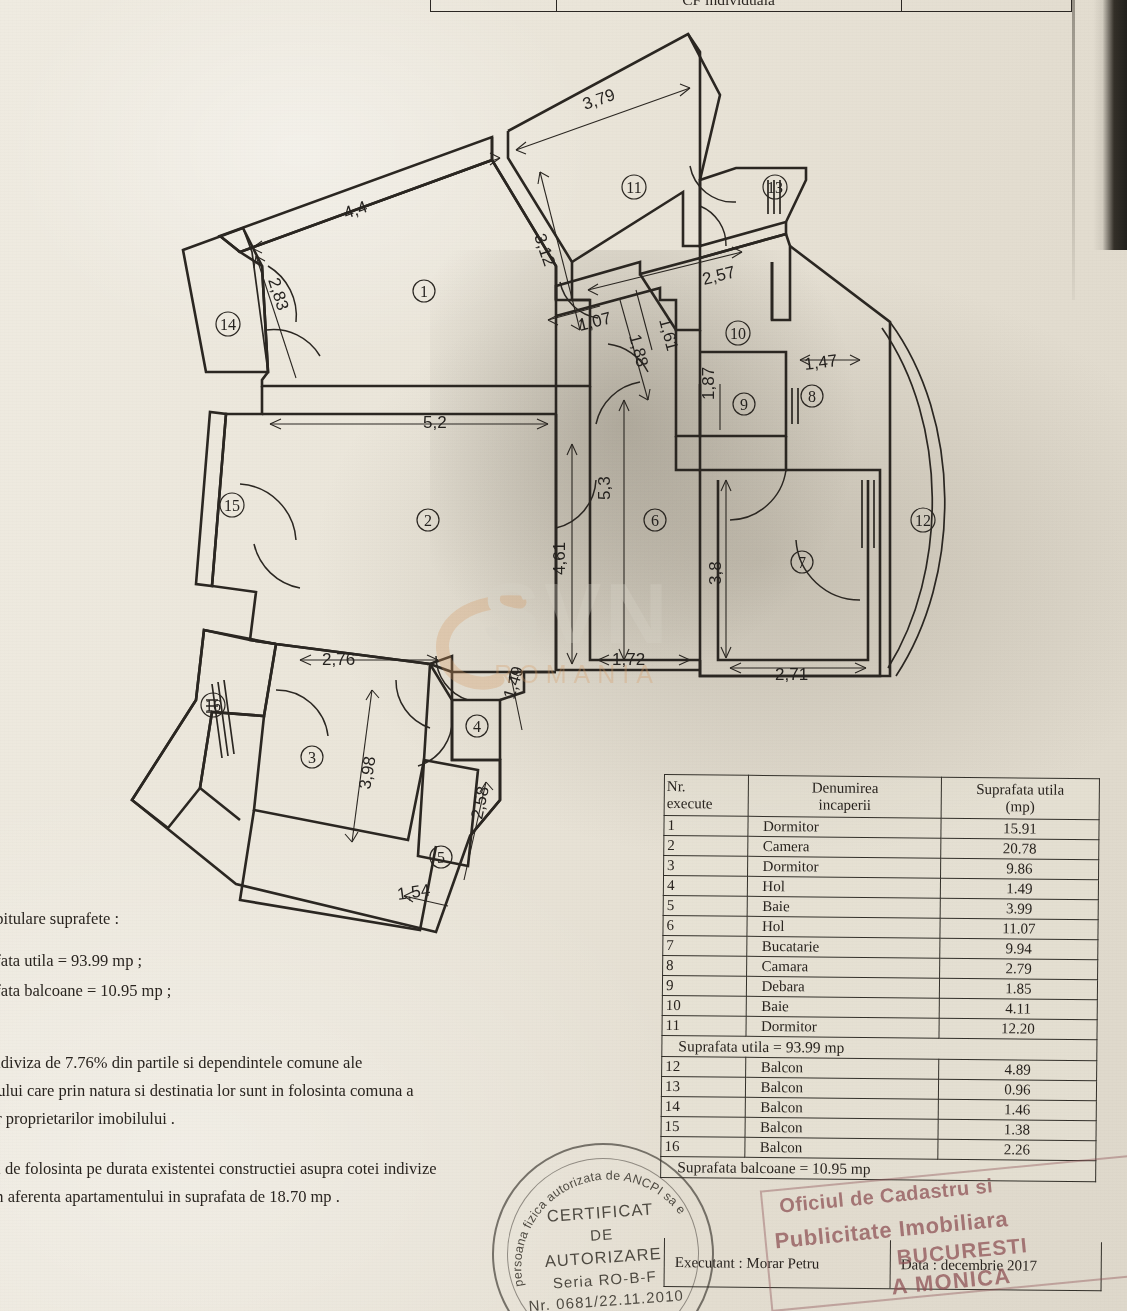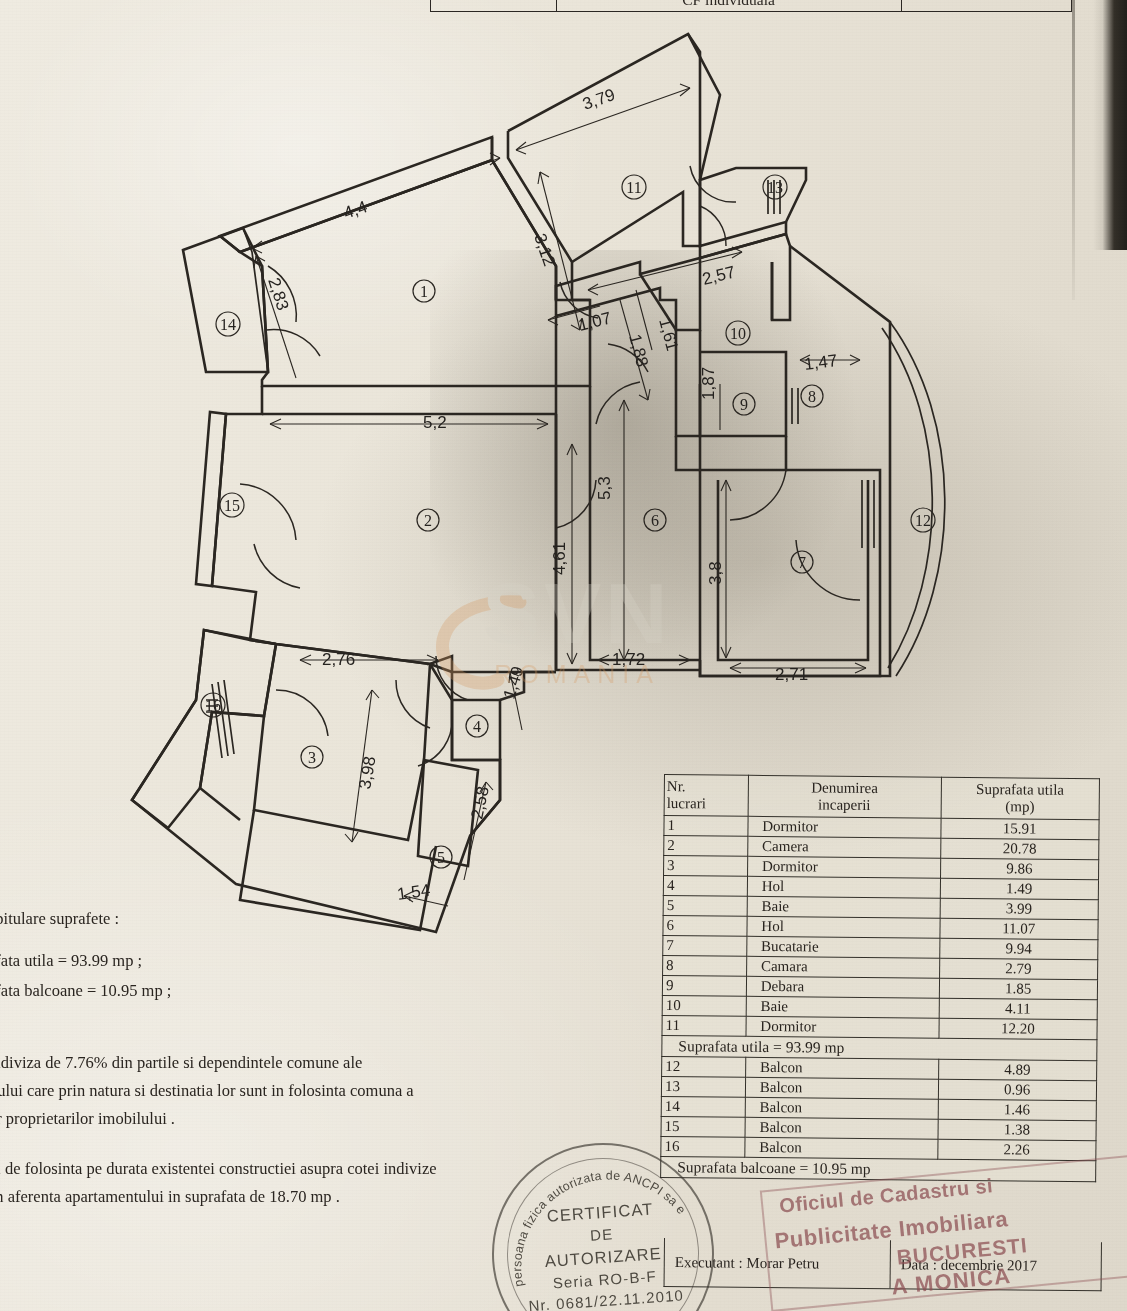--- a/index.html
+++ b/index.html
@@ -428,21 +428,21 @@
 <div class="txtblock" id="cota-3">or proprietarilor imobilului .</div>
 
 <div class="txtblock" id="drept-1">ul de folosinta pe durata existentei constructiei asupra cotei indivize</div>
 <div class="txtblock" id="drept-2">en aferenta apartamentului in suprafata de 18.70 mp .</div>
 
 <table id="schedule">
   <thead>
     <tr>
       <th class="c-nr">
         <div>Nr.</div>
-        <div>lucrari</div>
+        <div>execute</div>
       </th>
       <th class="c-den" style="text-align:center;padding-left:2px !important;">
         <div>Denumirea</div>
         <div>incaperii</div>
       </th>
       <th class="c-sup">
         <div>Suprafata utila</div>
         <div>(mp)</div>
       </th>
     </tr>

